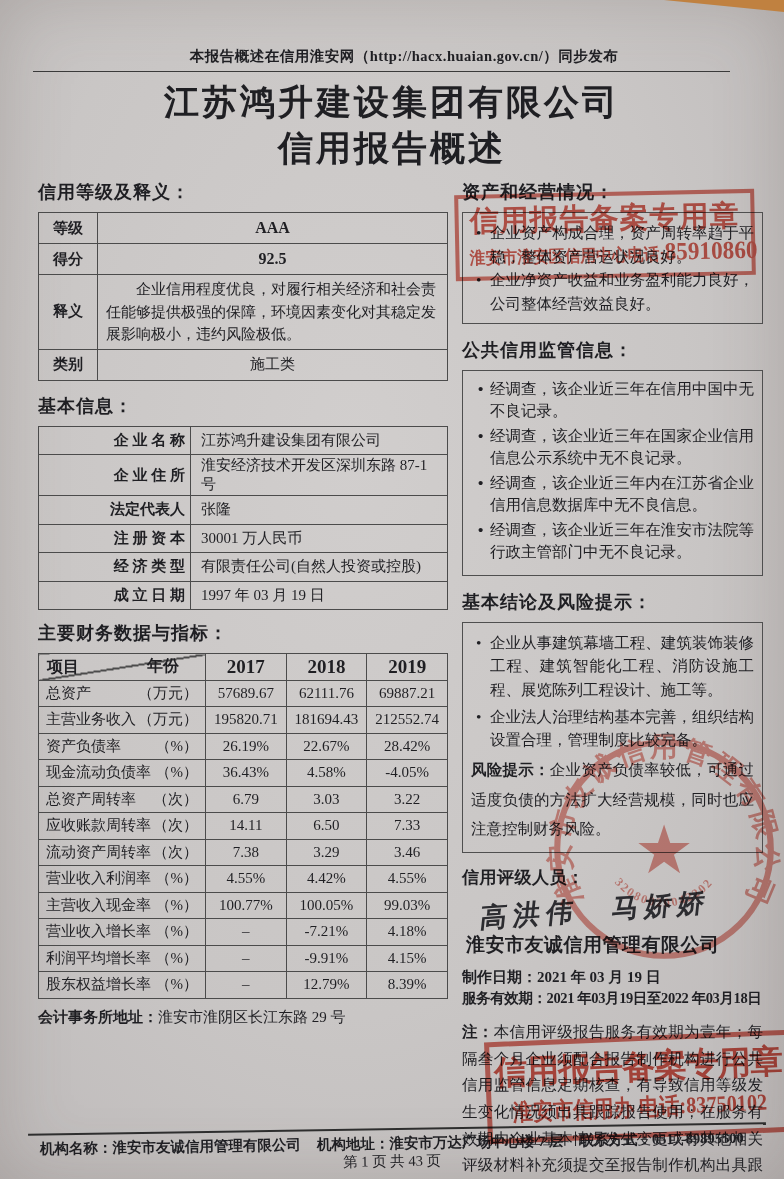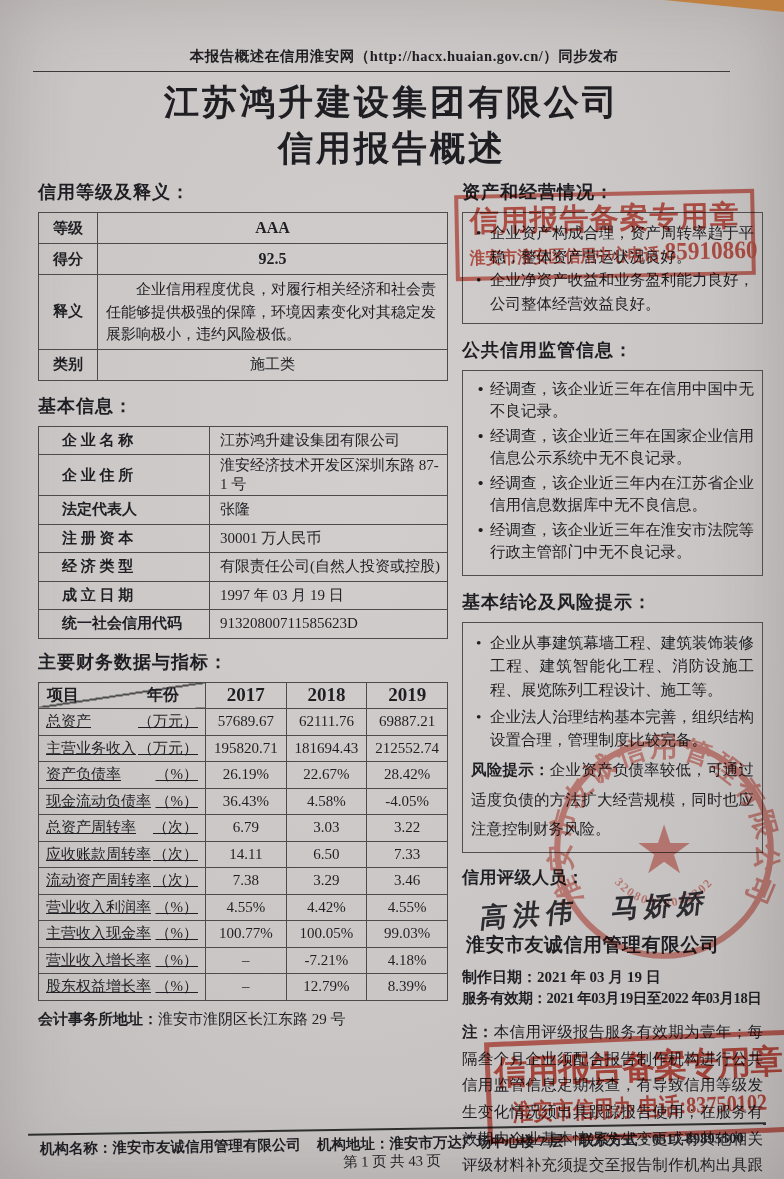--- a/index.html
+++ b/index.html
@@ -26,25 +26,25 @@
   .col-left{position:absolute;left:38px;top:180px;width:410px;}
   .col-right{position:absolute;left:462px;top:180px;width:301px;}
   .h{font-size:18px;font-weight:bold;letter-spacing:1px;margin:0 0 8px 0;}
   
   table{border-collapse:collapse;width:100%;table-layout:fixed;}
   td{border:1.6px solid #4b4b4b;font-size:15px;padding:1px 5px;vertical-align:middle;}
   .t-rating td.lbl{width:48px;text-align:center;font-weight:bold;height:28px;}
   .t-rating td.val{text-align:center;}
   .t-rating td.val.bold{font-weight:bold;font-size:16px;}
   .t-rating td.shiyi{text-align:left;text-indent:2em;line-height:1.5;padding:3px 8px;}
-  .t-basic td.lbl{width:142px;font-weight:bold;height:25.5px;padding-left:23px;}
+  .t-basic td.lbl{width:142px;font-weight:bold;height:25.5px;padding-left:4px;text-align:right;}
   .t-basic td.val{padding-left:10px;}
   .t-fin td{height:23.5px;text-align:center;}
   .t-fin td.lbl{width:152px;text-align:left;padding:1px 7px;}
-  .t-fin td.lbl .cellflex{display:flex;justify-content:space-between;align-items:flex-start;text-decoration:underline;}
+  .t-fin td.lbl .cellflex{display:flex;justify-content:space-between;align-items:flex-start;}
   .t-fin .yr{font-weight:bold;font-size:19px;}
   .diag{position:relative;height:46px;padding:0;
     background:linear-gradient(to bottom right,transparent calc(50% - 1px),#4b4b4b calc(50% - 1px),#4b4b4b calc(50% + 1px),transparent calc(50% + 1px));}
   .diag .top{position:absolute;top:2px;right:26px;font-weight:bold;font-size:16px;}
   .diag .bottom{position:absolute;bottom:2px;left:8px;font-weight:bold;font-size:16px;}
   .acct{margin-top:7px;font-size:15px;line-height:1.55;}
   .acct .b{font-weight:bold;}
   
   .box{border:1.6px solid #4f4f4f;padding:8px 8px 8px 8px;font-size:15.5px;}
   .bullet{position:relative;padding-left:19px;text-align:justify;}
@@ -141,24 +141,20 @@
             <td class="val">30001 万人民币</td>
           </tr>
       <tr>
             <td class="lbl">经 济 类 型</td>
             <td class="val">有限责任公司(自然人投资或控股)</td>
           </tr>
       <tr>
             <td class="lbl">成 立 日 期</td>
             <td class="val">1997 年 03 月 19 日</td>
           </tr>
-      <tr>
-            <td class="lbl">统一社会信用代码</td>
-            <td class="val">91320800711585623D</td>
-          </tr>
     </tbody>
       </table>
 
     <div class="h" style="margin-top:11px">主要财务数据与指标：</div>
     <table class="t-fin">
       <tbody>
           <tr>
         <td class="lbl diag">
           <span class="top">年份</span>
           <span class="bottom">项目</span>
@@ -269,20 +265,31 @@
       <tr>
             <td class="lbl">
               <span class="cellflex">
                 <span>营业收入增长率</span>
                 <span>（%）</span>
               </span>
             </td>
             <td>–</td>
             <td>-7.21%</td>
             <td>4.18%</td>
+          </tr>
+      <tr>
+            <td class="lbl">
+              <span class="cellflex">
+                <span>利润平均增长率</span>
+                <span>（%）</span>
+              </span>
+            </td>
+            <td>–</td>
+            <td>-9.91%</td>
+            <td>4.15%</td>
           </tr>
       <tr>
             <td class="lbl">
               <span class="cellflex">
                 <span>股东权益增长率</span>
                 <span>（%）</span>
               </span>
             </td>
             <td>–</td>
             <td>12.79%</td>

